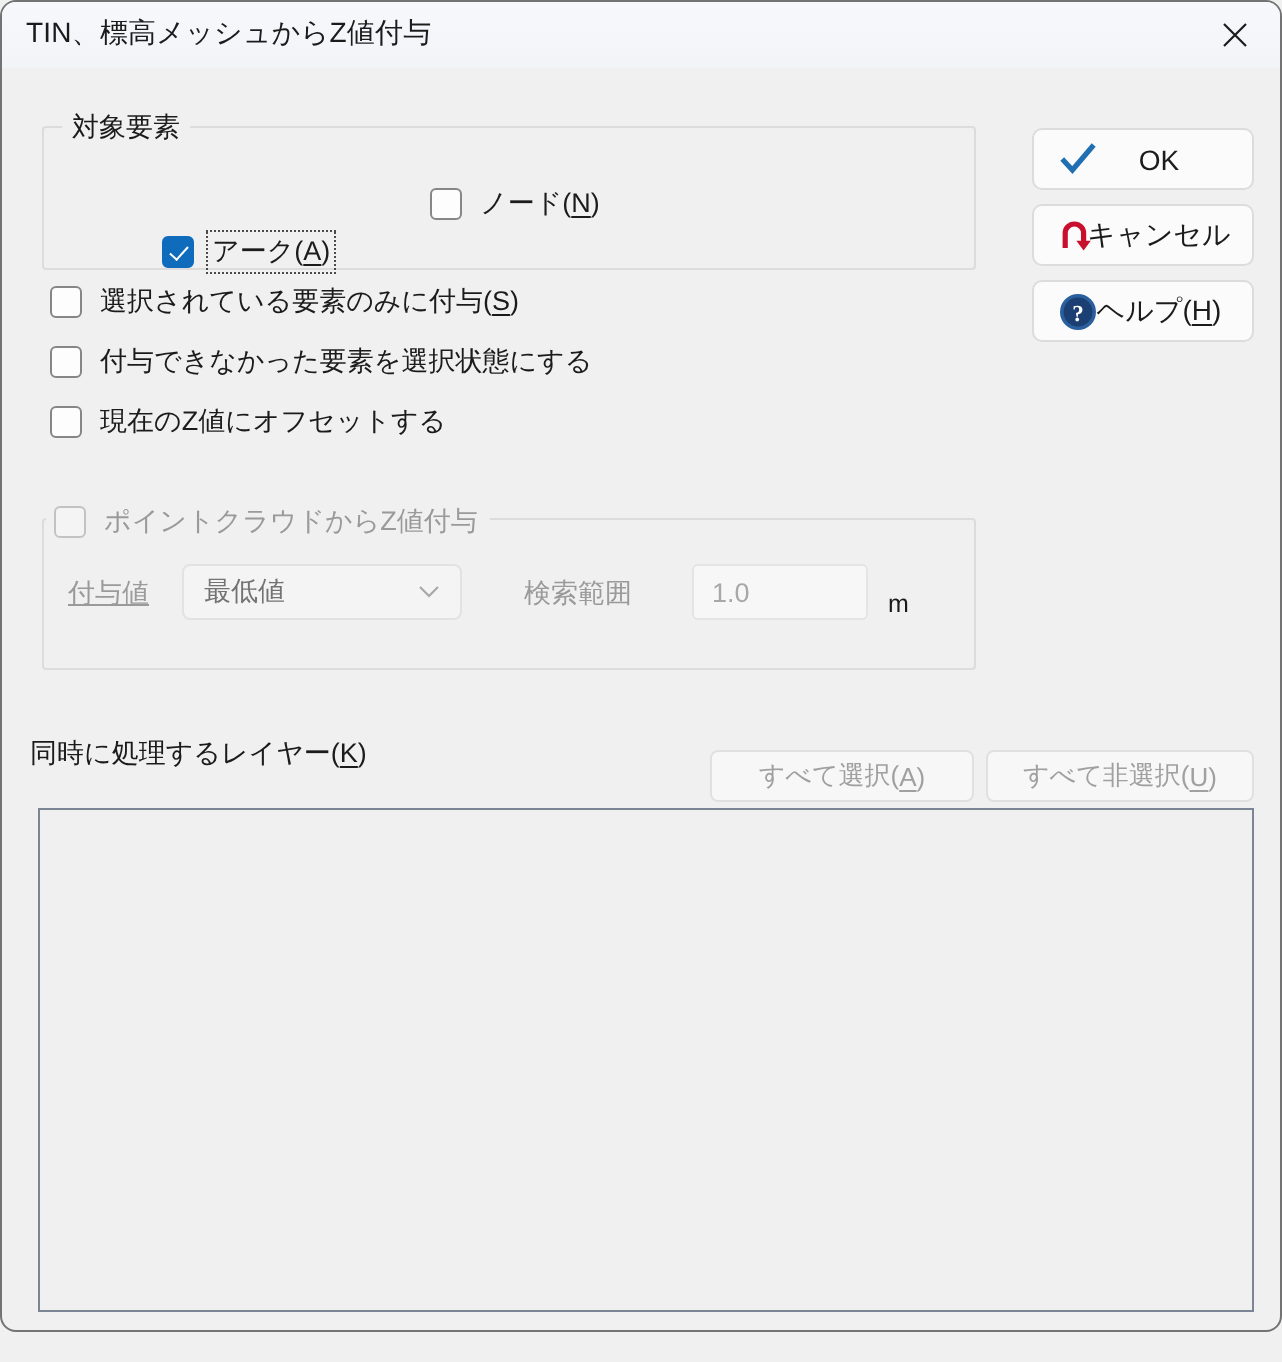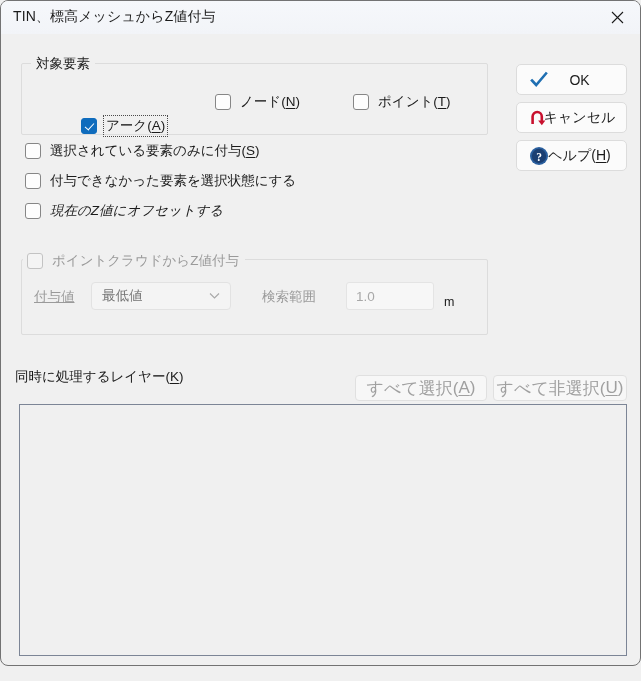--- a/index.html
+++ b/index.html
@@ -212,21 +212,21 @@
   
   .flatbtn {
     position: absolute;
     box-sizing: border-box;
     background: #f7f7f7;
     border: 1px solid #e0e0e0;
     border-radius: 4px;
     display: flex;
     align-items: center;
     justify-content: center;
-    font-size: 17px;
+    font-size: 13px;
     color: #a0a0a0;
     white-space: nowrap;
     cursor: default;
   }
 
   
   .listbox {
     position: absolute;
     box-sizing: border-box;
     background: #f0f0f0;
@@ -255,36 +255,32 @@
   <div class="cb-row" style="left:80px; top:91px;margin-top:24px;">
     <div class="cb-box checked"></div>
     <div class="cb-label focused"><span>アーク(</span><span class="ul">A</span><span>)</span></div>
   </div>
 
   <div class="cb-row" style="left:214px; top:91px;">
     <div class="cb-box"></div>
     <div class="cb-label"><span>ノード(</span><span class="ul">N</span><span>)</span></div>
   </div>
 
-  <div class="cb-row" style="left:352px; top:91px;">
-    <div class="cb-box"></div>
-    <div class="cb-label"><span>ポイント(</span><span class="ul">T</span><span>)</span></div>
-  </div>
 
   <div class="cb-row" style="left:24px; top:140px;">
     <div class="cb-box"></div>
     <div class="cb-label"><span>選択されている要素のみに付与(</span><span class="ul">S</span><span>)</span></div>
   </div>
 
   <div class="cb-row" style="left:24px; top:170px;">
     <div class="cb-box"></div>
     <div class="cb-label">付与できなかった要素を選択状態にする</div>
   </div>
 
-  <div class="cb-row" style="left:24px; top:200px;font-style:italic;">
+  <div class="cb-row" style="left:24px; top:200px;">
     <div class="cb-box"></div>
     <div class="cb-label">現在のZ値にオフセットする</div>
   </div>
 
   <div class="groupbox" style="left:20px; top:258px; width:467px; height:76px;">
   </div>
 
   <div class="cb-row" style="left:22px; top:250px; background:#f0f0f0; padding:0 4px;">
     <div class="cb-box disabled"></div>
     <div class="cb-label disabled">ポイントクラウドからZ値付与</div>

